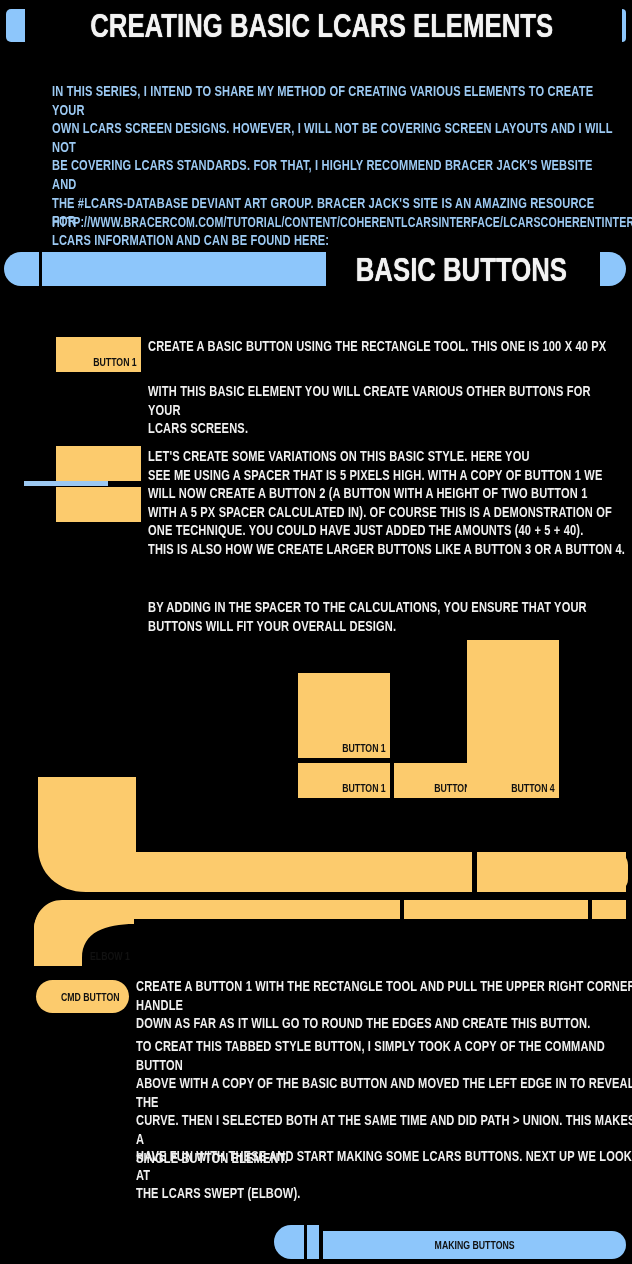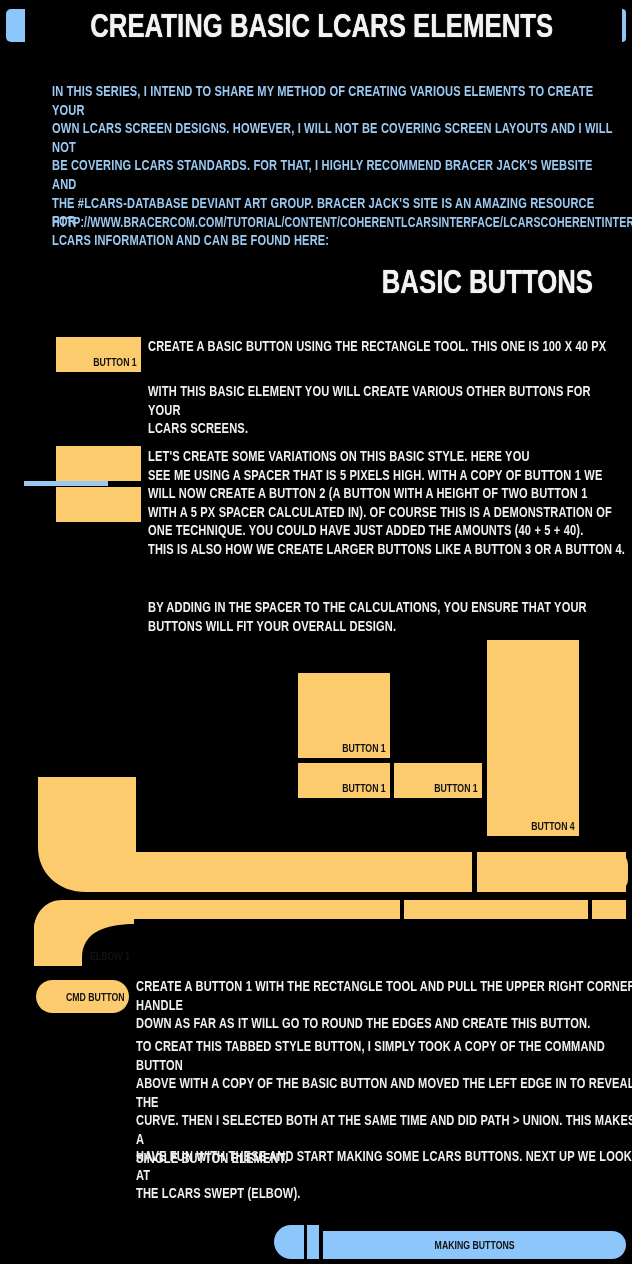--- a/index.html
+++ b/index.html
@@ -112,21 +112,21 @@
   </div>
 
   <div class="intro-p" style="left:52px; top:82px; width:740px;">IN THIS SERIES, I INTEND TO SHARE MY METHOD OF CREATING VARIOUS ELEMENTS TO CREATE YOUR
 OWN LCARS SCREEN DESIGNS. HOWEVER, I WILL NOT BE COVERING SCREEN LAYOUTS AND I WILL NOT
 BE COVERING LCARS STANDARDS. FOR THAT, I HIGHLY RECOMMEND BRACER JACK'S WEBSITE AND
 THE #LCARS-DATABASE DEVIANT ART GROUP. BRACER JACK'S SITE IS AN AMAZING RESOURCE FOR
 LCARS INFORMATION AND CAN BE FOUND HERE:</div>
 
   <div class="intro-p" style="left:52px; top:213px; width:740px; font-size:14px;">http://www.bracercom.com/tutorial/content/CoherentLCARSInterface/LCARSCoherentInterface.html</div>
 
-  <div class="bar-row" style="left:4px; top:264px; width:622px; height:34px;flex-direction:column;">
+  <div class="bar-row" style="left:4px; top:252px; width:622px; height:34px;">
     <div class="seg cap-l" style="width:42px;"></div>
     <div style="width:4px;"></div>
     <div class="seg" style="width:344px;"></div>
     <div style="flex:1 1 auto; display:flex; align-items:center; justify-content:flex-end; padding-right:3px;">
       <div class="bar-title">BASIC BUTTONS</div>
     </div>
     <div class="seg cap-r" style="width:32px;"></div>
   </div>
 
   <div class="btn" style="left:56px; top:337px; width:85px; height:35px;">
@@ -159,21 +159,21 @@
     <span>BUTTON 1</span>
   </div>
   <div class="btn" style="left:298px; top:763px; width:92px; height:35px;">
     <span>BUTTON 1</span>
   </div>
 
   <div class="btn" style="left:394px; top:763px; width:88px; height:35px;">
     <span>BUTTON 1</span>
   </div>
 
-  <div class="btn" style="left:487px; top:640px; width:92px; height:196px;">
+  <div class="btn" style="left:467px; top:640px; width:92px; height:158px;">
     <span>BUTTON 4</span>
   </div>
 
   <div style="position:absolute; left:38px; top:777px; width:588px; height:115px;">
     <svg width="588" height="115" viewBox="0 0 588 115">
       <path d="M0,0 L98,0 L98,75 L588,75 L588,115 L48,115
                C20,115 0,96 0,70 Z" fill="#FCCB6D"></path>
     </svg>
   </div>
 
@@ -198,21 +198,21 @@
     </svg>
   </div>
   <div class="btn" style="left:34px; top:930px; width:100px; height:36px; background:transparent;">
     <span>ELBOW 1</span>
   </div>
 
   <div class="btn" style="left:222px; top:900px; width:178px; height:19px;"></div>
   <div class="btn" style="left:404px; top:900px; width:184px; height:19px;"></div>
   <div class="btn" style="left:592px; top:900px; width:34px; height:19px;"></div>
 
-  <div class="btn pill" style="left:36px; top:980px; width:93px; height:33px;">
+  <div class="btn pill" style="left:36px; top:980px; width:93px; height:33px;justify-content:center;">
     <span style="padding-bottom:0; align-self:center;">CMD BUTTON</span>
   </div>
   <div class="body-p" style="left:136px; top:977px; width:660px;">CREATE A BUTTON 1 WITH THE RECTANGLE TOOL AND PULL THE  UPPER RIGHT CORNER HANDLE
 DOWN AS FAR AS IT WILL GO TO ROUND THE EDGES AND CREATE THIS BUTTON.</div>
 
   <div class="body-p" style="left:136px; top:1037px; width:660px;">TO CREAT THIS TABBED STYLE BUTTON, I SIMPLY TOOK A COPY OF THE COMMAND BUTTON
 ABOVE WITH A COPY OF THE BASIC BUTTON AND MOVED THE LEFT EDGE IN TO REVEAL THE
 CURVE. THEN I SELECTED BOTH AT THE SAME TIME AND DID PATH &gt; UNION. THIS MAKES A
 SINGLE BUTTON ELEMENT.</div>
 

